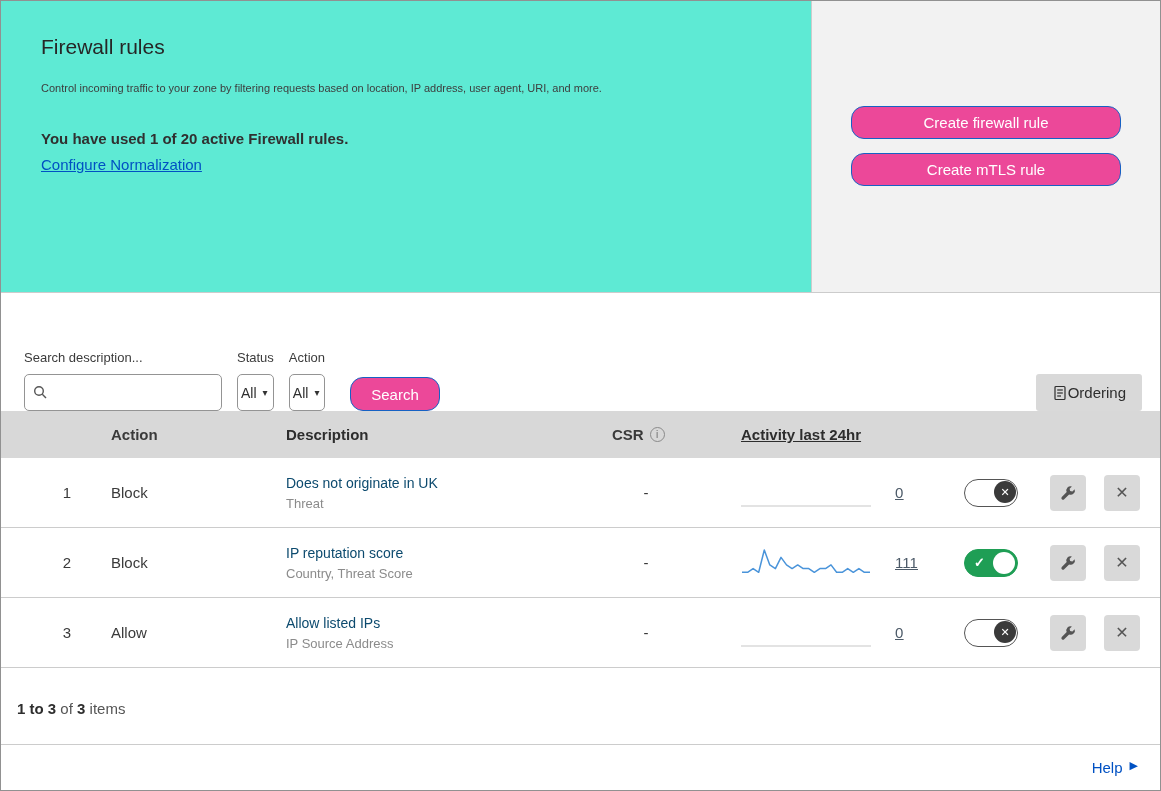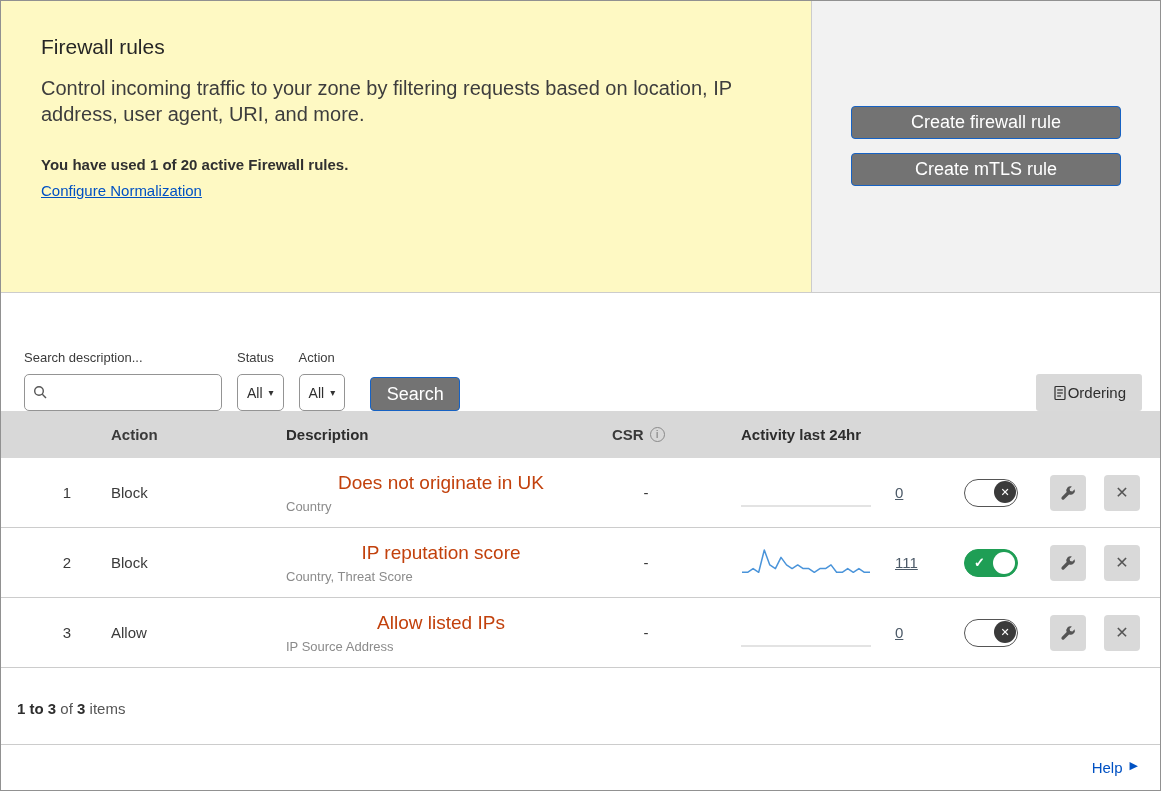--- a/index.html
+++ b/index.html
@@ -15,40 +15,40 @@
     overflow:hidden;
     display:flex; flex-direction:column;
   }
 
   
   .top { display:flex; height:292px; border-bottom:1px solid #ccc; }
   .intro-card {
     width:811px; flex:0 0 811px;
     border-right:1px solid #ccc;
     padding:34px 70px 0 40px;
-    background:#fef9c3;
+    background:#5eead4;
   }
   .intro-card h1 { font-size:21px; font-weight:400; color:#262626; margin-bottom:16px; }
-  .intro-card .desc { font-size:20px; line-height:26px; color:#3d3d3d; max-width:730px; }
+  .intro-card .desc { font-size:11px; line-height:26px; color:#3d3d3d; max-width:730px; }
   .intro-card .usage { font-size:15px; font-weight:700; color:#303030; margin-top:29px; }
   .intro-card .norm { font-size:15px; color:#3d3d3d; margin-top:26px; }
   .intro-card .norm strong { color:#303030; }
   .intro-card .link {
     display:inline-block; margin-top:9px;
     font-size:15px; color:#0051c3; text-decoration:underline; cursor:pointer;
   }
   .actions-panel {
     flex:1; background:#f2f2f2;
     display:flex; flex-direction:column; align-items:center;
     padding-top:105px; gap:14px;
   }
   .btn-primary {
-    background:#737373; color:#fff; border:1px solid #1662c4;
+    background:#ec4899; color:#fff; border:1px solid #1662c4;
     font-family:"Liberation Sans", sans-serif;
-    font-size:18px; border-radius:4px; cursor:pointer;
+    font-size:15px; border-radius:13px; cursor:pointer;
   }
   .actions-panel .btn-primary { width:270px; height:33px; }
 
   
   .filter-bar {
     height:118px; background:#fff;
     display:flex; align-items:flex-end;
     padding:24px 18px 0 23px;
   }
   .f-col { display:flex; flex-direction:column; margin-right:15px; }
@@ -58,21 +58,21 @@
     border:1px solid #949494; border-radius:5px;
     display:flex; align-items:center; padding:0 8px; background:#fff;
   }
   .search-box input {
     border:none; outline:none; flex:1; min-width:0;
     font-family:"Liberation Sans", sans-serif; font-size:14px; margin-left:6px;
   }
   .dropdown {
     height:37px; border:1px solid #949494; border-radius:5px;
     display:flex; align-items:center; gap:6px;
-    padding:0 9px; font-size:14px; color:#2e2e2e; cursor:pointer; background:#fff;
+    padding:0 3px; font-size:14px; color:#2e2e2e; cursor:pointer; background:#fff;
   }
   .dropdown .caret { font-size:10px; color:#333; }
   .search-btn {
     width:90px; height:34px; margin-top:27px; margin-left:10px;
   }
   .ordering-btn {
     margin-left:auto; margin-top:23px;
     height:37px; padding:0 16px;
     background:#d9d9d9; border:none; border-radius:3px;
     display:flex; align-items:center; 
@@ -83,30 +83,30 @@
   .tbl { width:100%; }
   .tr { display:flex; align-items:center; }
   .thead {
     height:47px; background:#d8d8d8;
     font-size:15px; font-weight:700; color:#2d2d2d;
   }
   .row { height:70px; border-bottom:1px solid #ccc; background:#fff; }
   .c-num { width:90px; text-align:right; padding-right:20px; font-size:15px; color:#3a3a3a; }
   .c-action { width:175px; padding-left:20px; font-size:15px; color:#3a3a3a; }
   .c-desc { width:330px; padding-left:20px; }
-  .c-desc .d-main { font-size:19px; color:#c2410c;text-align:center; }
+  .c-desc .d-main { font-size:14px; color:#0c4a6e; }
   .c-desc .d-sub { font-size:13px; color:#8b8b8b; margin-top:5px; }
   .c-csr { width:100px; padding-left:16px; font-size:15px; color:#3a3a3a; display:flex; align-items:center; gap:6px; }
   .row .c-csr { justify-content:center; padding-left:0; }
   .info-badge {
     width:15px; height:15px; border:1px solid #8a8a8a; border-radius:50%;
     font-size:10px; font-weight:400; color:#6e6e6e;
     display:inline-flex; align-items:center; justify-content:center;
   }
-  .c-activity { width:245px; padding-left:45px; display:flex; align-items:center; gap:24px; }
+  .c-activity { width:245px; padding-left:45px; display:flex; align-items:center; gap:24px;text-decoration:underline; }
   .sparksvg { display:block; }
   .count-link { font-size:15px; color:#4c5a68; text-decoration:underline; cursor:pointer; }
   .c-toggle { width:100px; display:flex; justify-content:center; }
   .c-btn { width:54px; display:flex; justify-content:center; }
 
   
   .toggle {
     width:54px; height:28px; border-radius:14px;
     position:relative; display:flex; align-items:center; cursor:pointer;
   }
@@ -220,21 +220,21 @@
       <div class="c-toggle"></div>
       <div class="c-btn"></div>
       <div class="c-btn"></div>
     </div>
 
     <div class="tr row">
       <div class="c-num">1</div>
       <div class="c-action">Block</div>
       <div class="c-desc">
         <div class="d-main">Does not originate in UK</div>
-        <div class="d-sub">Country</div>
+        <div class="d-sub">Threat</div>
       </div>
       <div class="c-csr">-</div>
       <div class="c-activity">
         <svg class="sparksvg" width="130" height="36" viewBox="0 0 130 36">
             <line x1="0" y1="31" x2="130" y2="31" stroke="#c8c8c8" stroke-width="1.2"></line>
           </svg>
         <a class="count-link">0</a>
       </div>
       <div class="c-toggle">
         <div class="toggle off">

